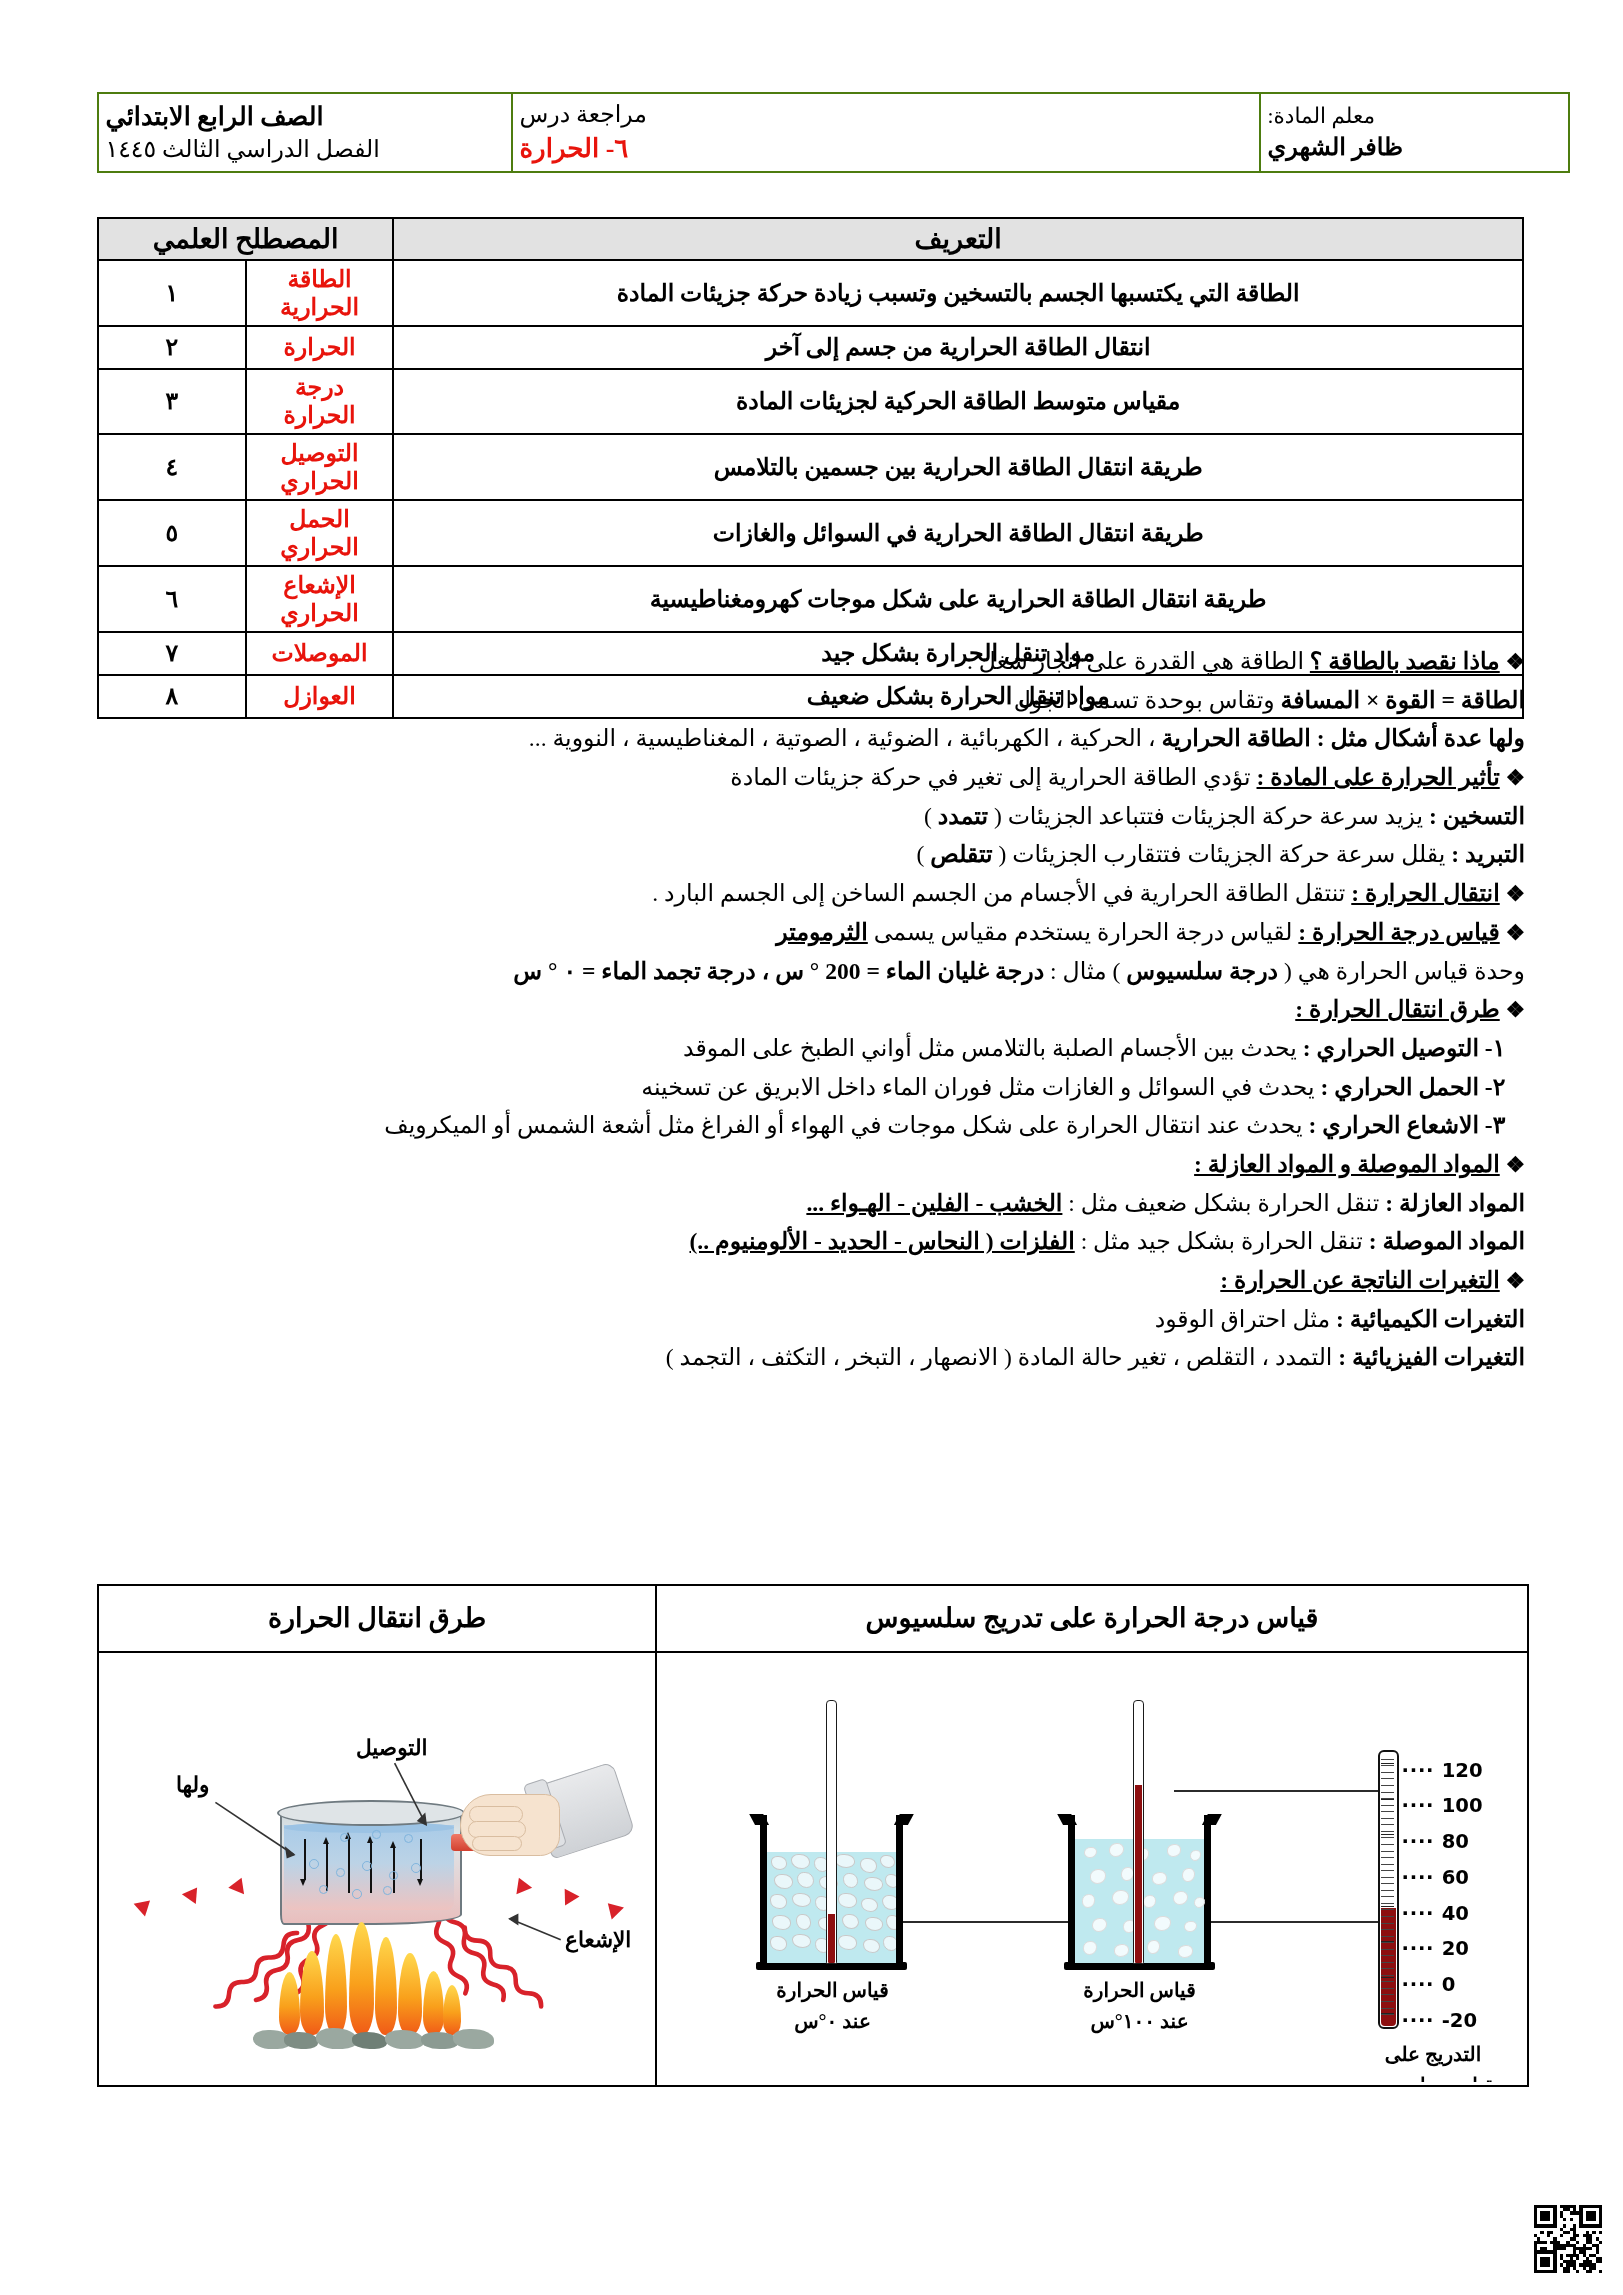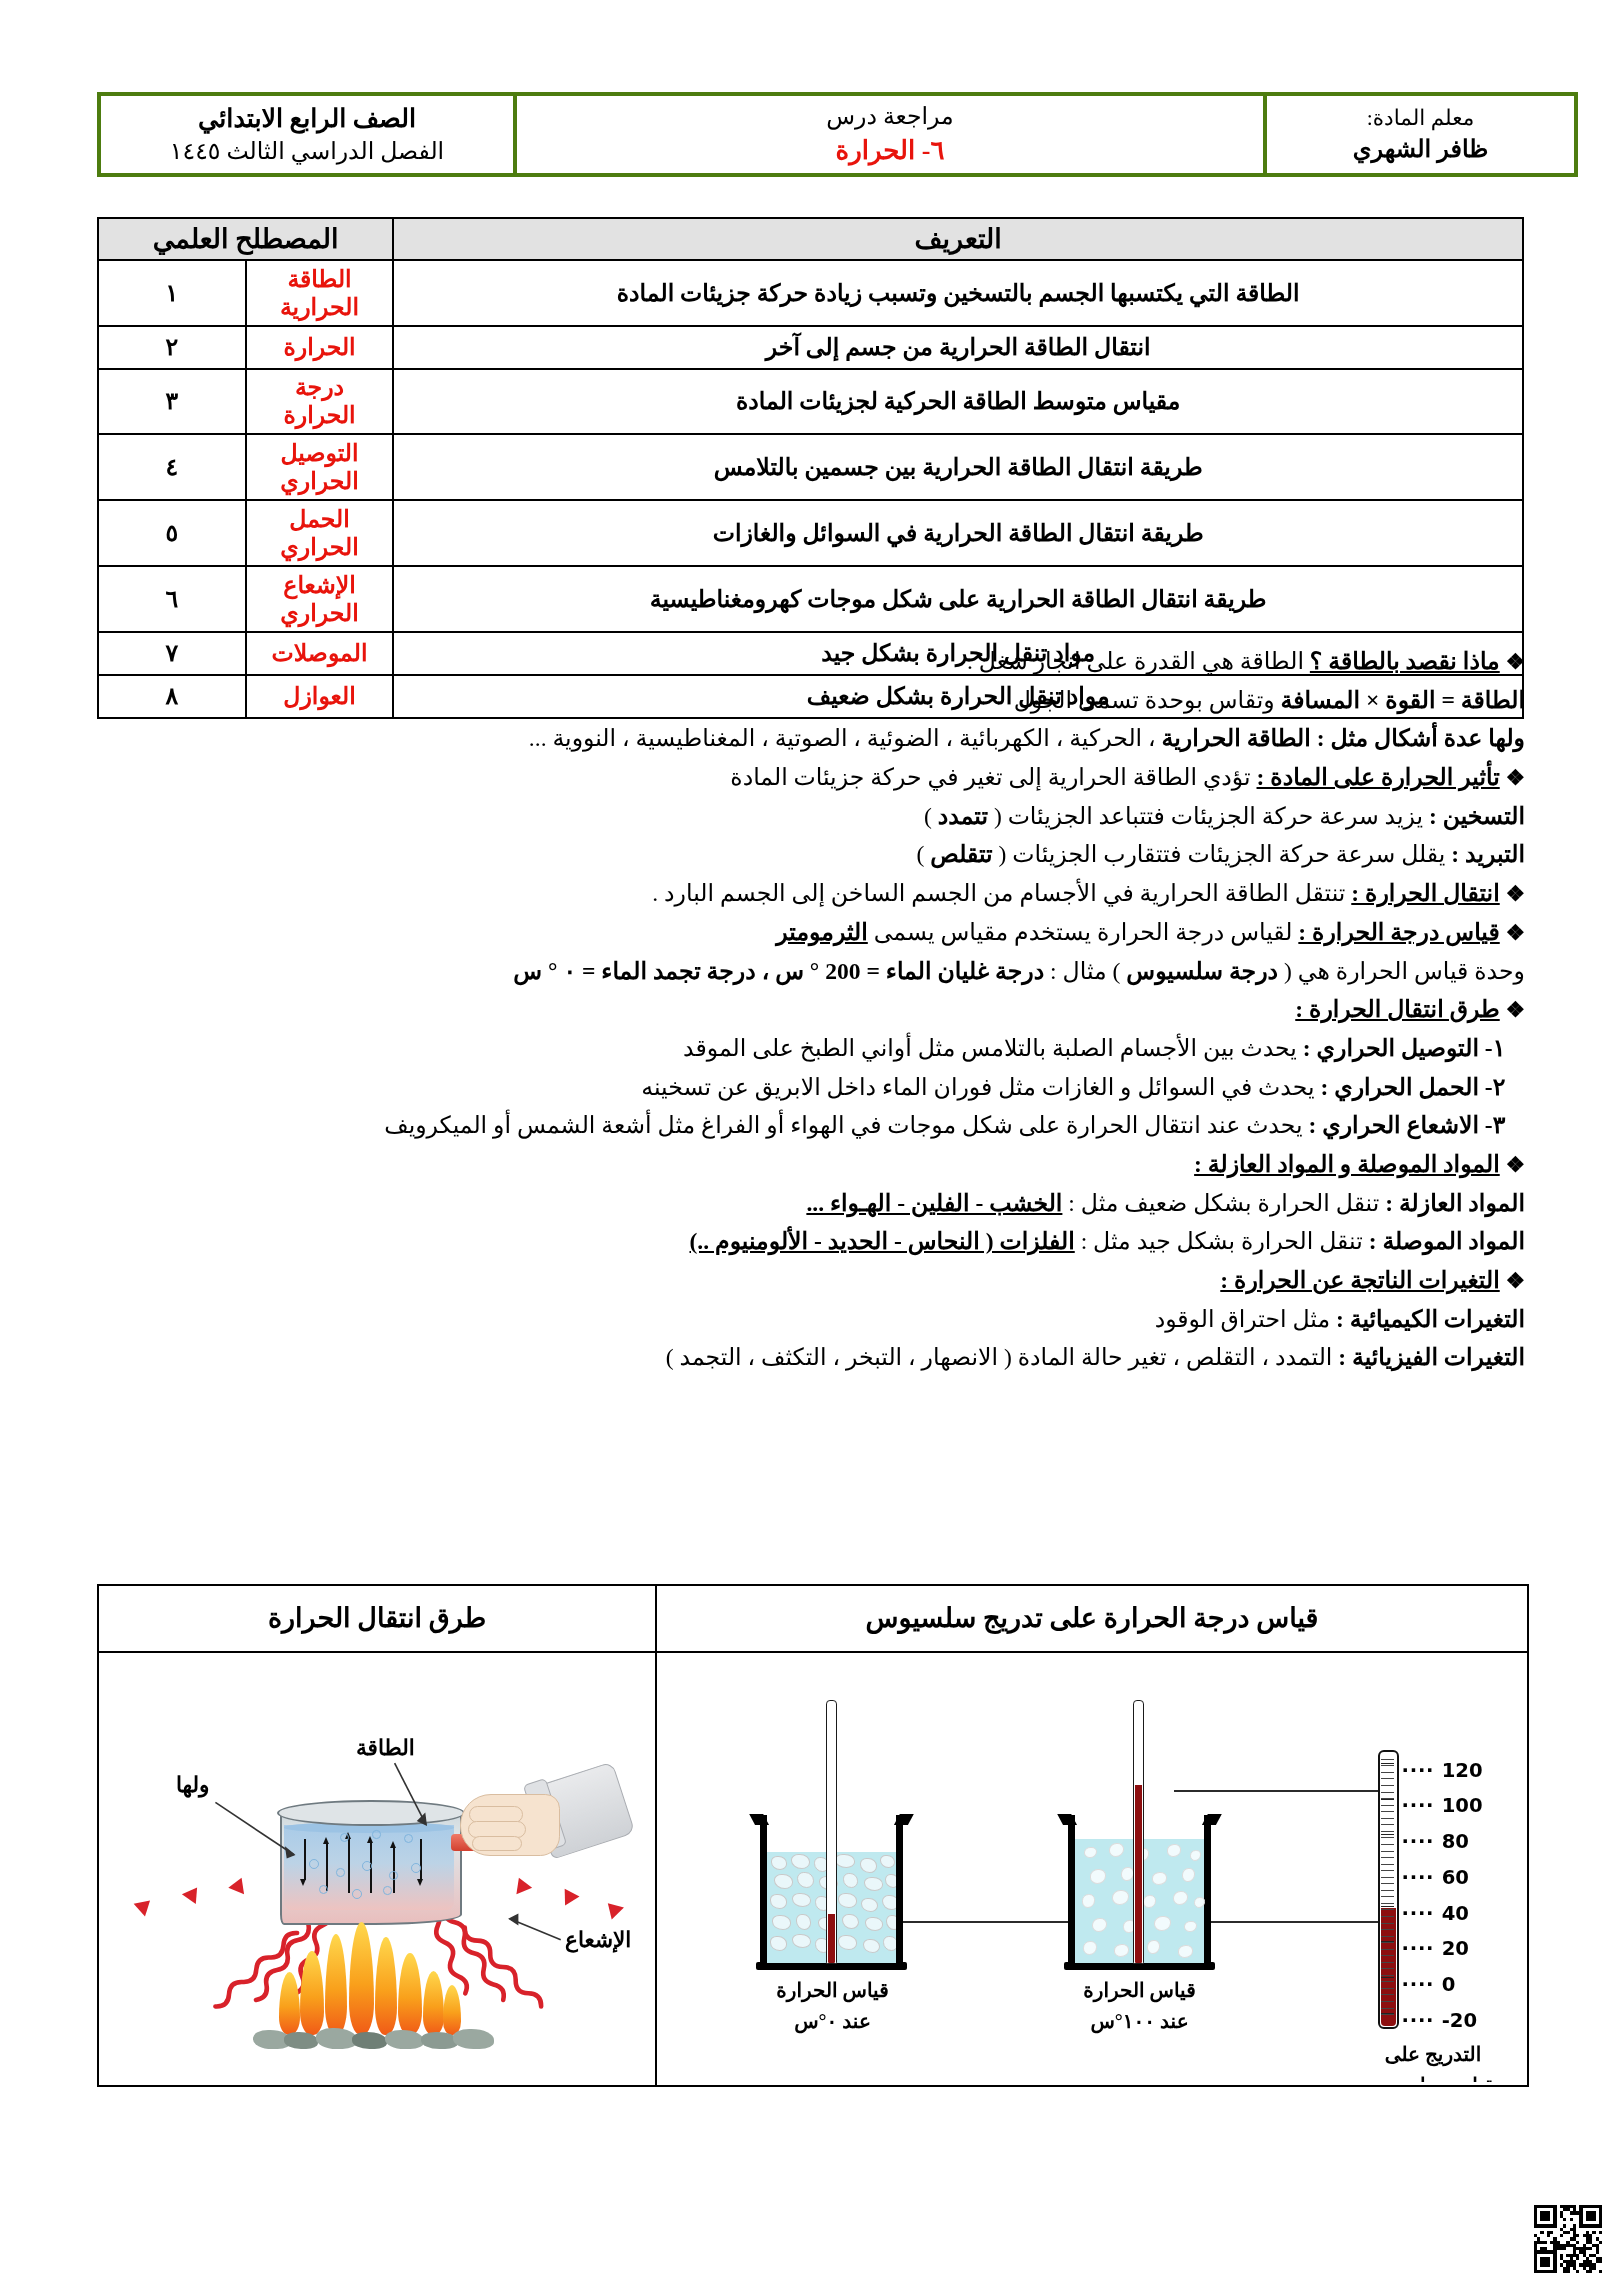--- a/index.html
+++ b/index.html
@@ -9,21 +9,21 @@
     color:#000;
   }
   .page{position:absolute;inset:0;}
 
   
   .hdr{
     position:absolute;left:97px;top:92px;width:1427px;
     border-collapse:collapse;table-layout:fixed;
   }
   .hdr td{
-    border:4px solid #4d7c0f;text-align:center;vertical-align:middle;
+    border:2px solid #4d7c0f;text-align:left;vertical-align:middle;
     padding:5.2px 6.5px;line-height:1.35;
   }
   .hdr .c-right{width:399px;}
   .hdr .c-mid{width:733px;}
   .hdr .c-left{width:294px;}
   .h-big{font-size:25.5px;font-weight:bold;}
   .h-sm{font-size:23.6px;font-weight:normal;}
   .h-red{font-size:26px;font-weight:bold;color:#e8140c;}
   .h-lbl{font-size:21.6px;font-weight:normal;}
   .h-name{font-size:24px;font-weight:bold;}
@@ -590,21 +590,21 @@
             <svg class="raysvg" width="552" height="429" viewBox="0 0 844 655" style="pointer-events:none;">
               <g stroke="#333" stroke-width="2.5" fill="#333">
                 <line x1="178" y1="228" x2="298" y2="308"></line>
                 <polygon points="298,308 286,298 288,312"></polygon>
                 <line x1="452" y1="168" x2="500" y2="262"></line>
                 <polygon points="500,262 498,246 488,256"></polygon>
                 <line x1="706" y1="438" x2="628" y2="406"></line>
                 <polygon points="628,406 640,414 640,400"></polygon>
               </g>
             </svg>
-            <div class="hlabel" style="left:257px;top:82px;">الطاقة</div>
+            <div class="hlabel" style="left:257px;top:82px;">التوصيل</div>
             <div class="hlabel" style="left:466px;top:274px;">الإشعاع</div>
 
           </div>
         </td>
       </tr>
     </tbody>
   </table>
 
   <svg class="qr" viewBox="0 0 21 21" shape-rendering="crispEdges">
     <rect width="21" height="21" fill="#fff"></rect>

